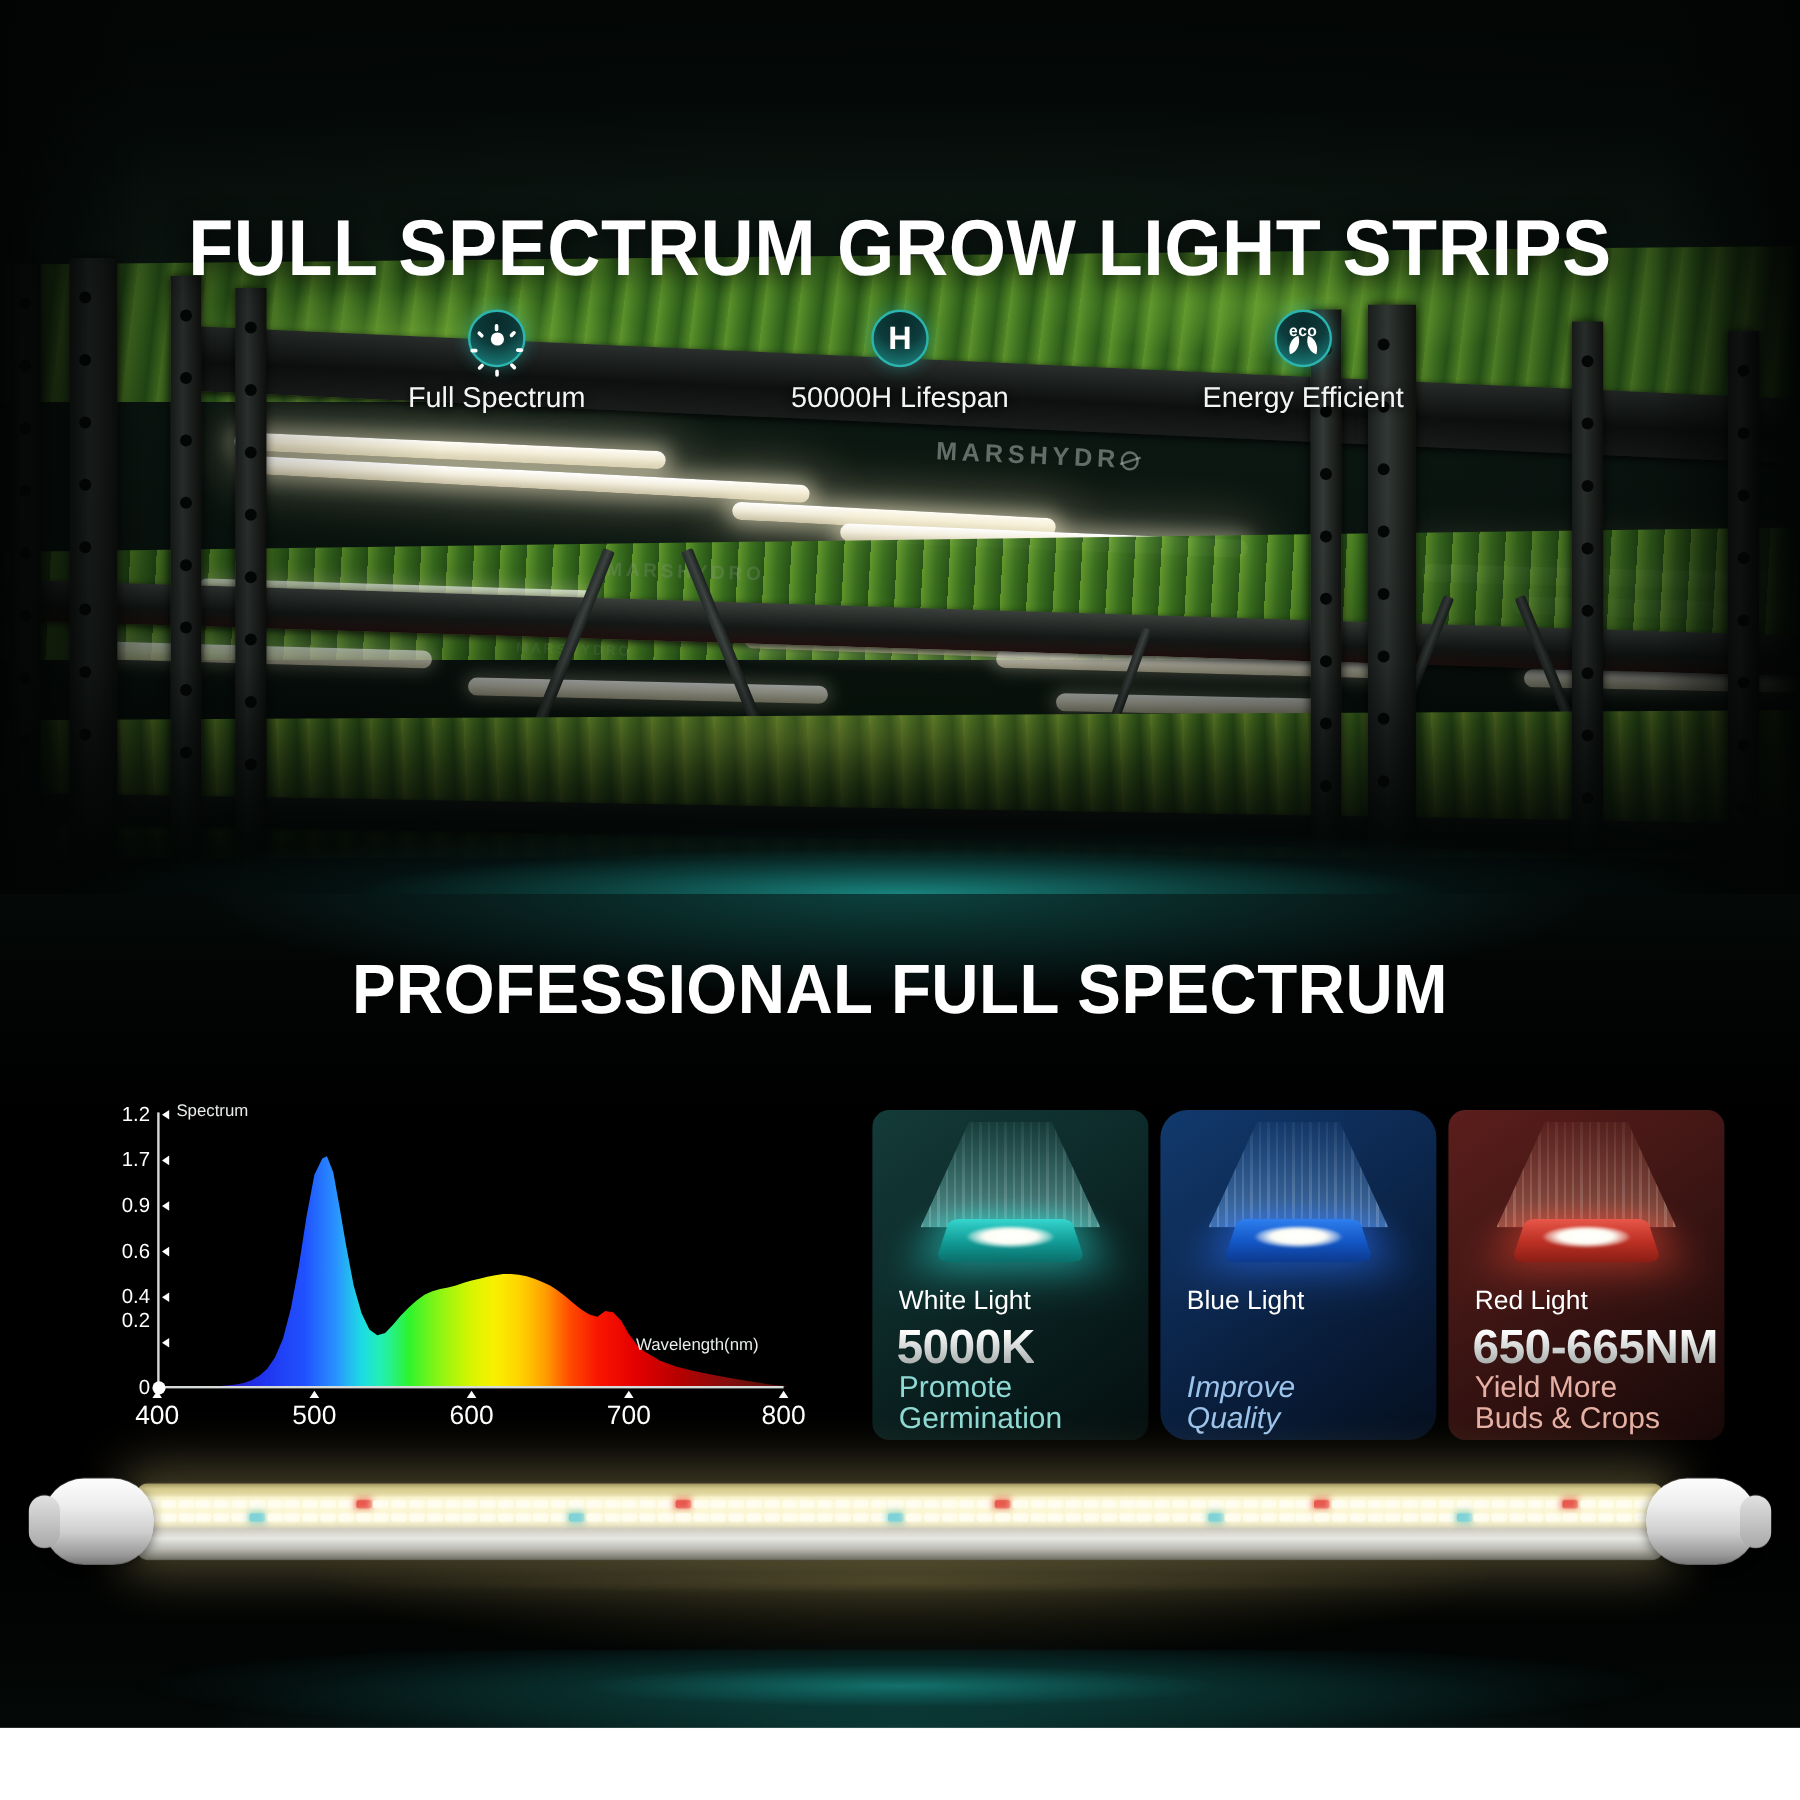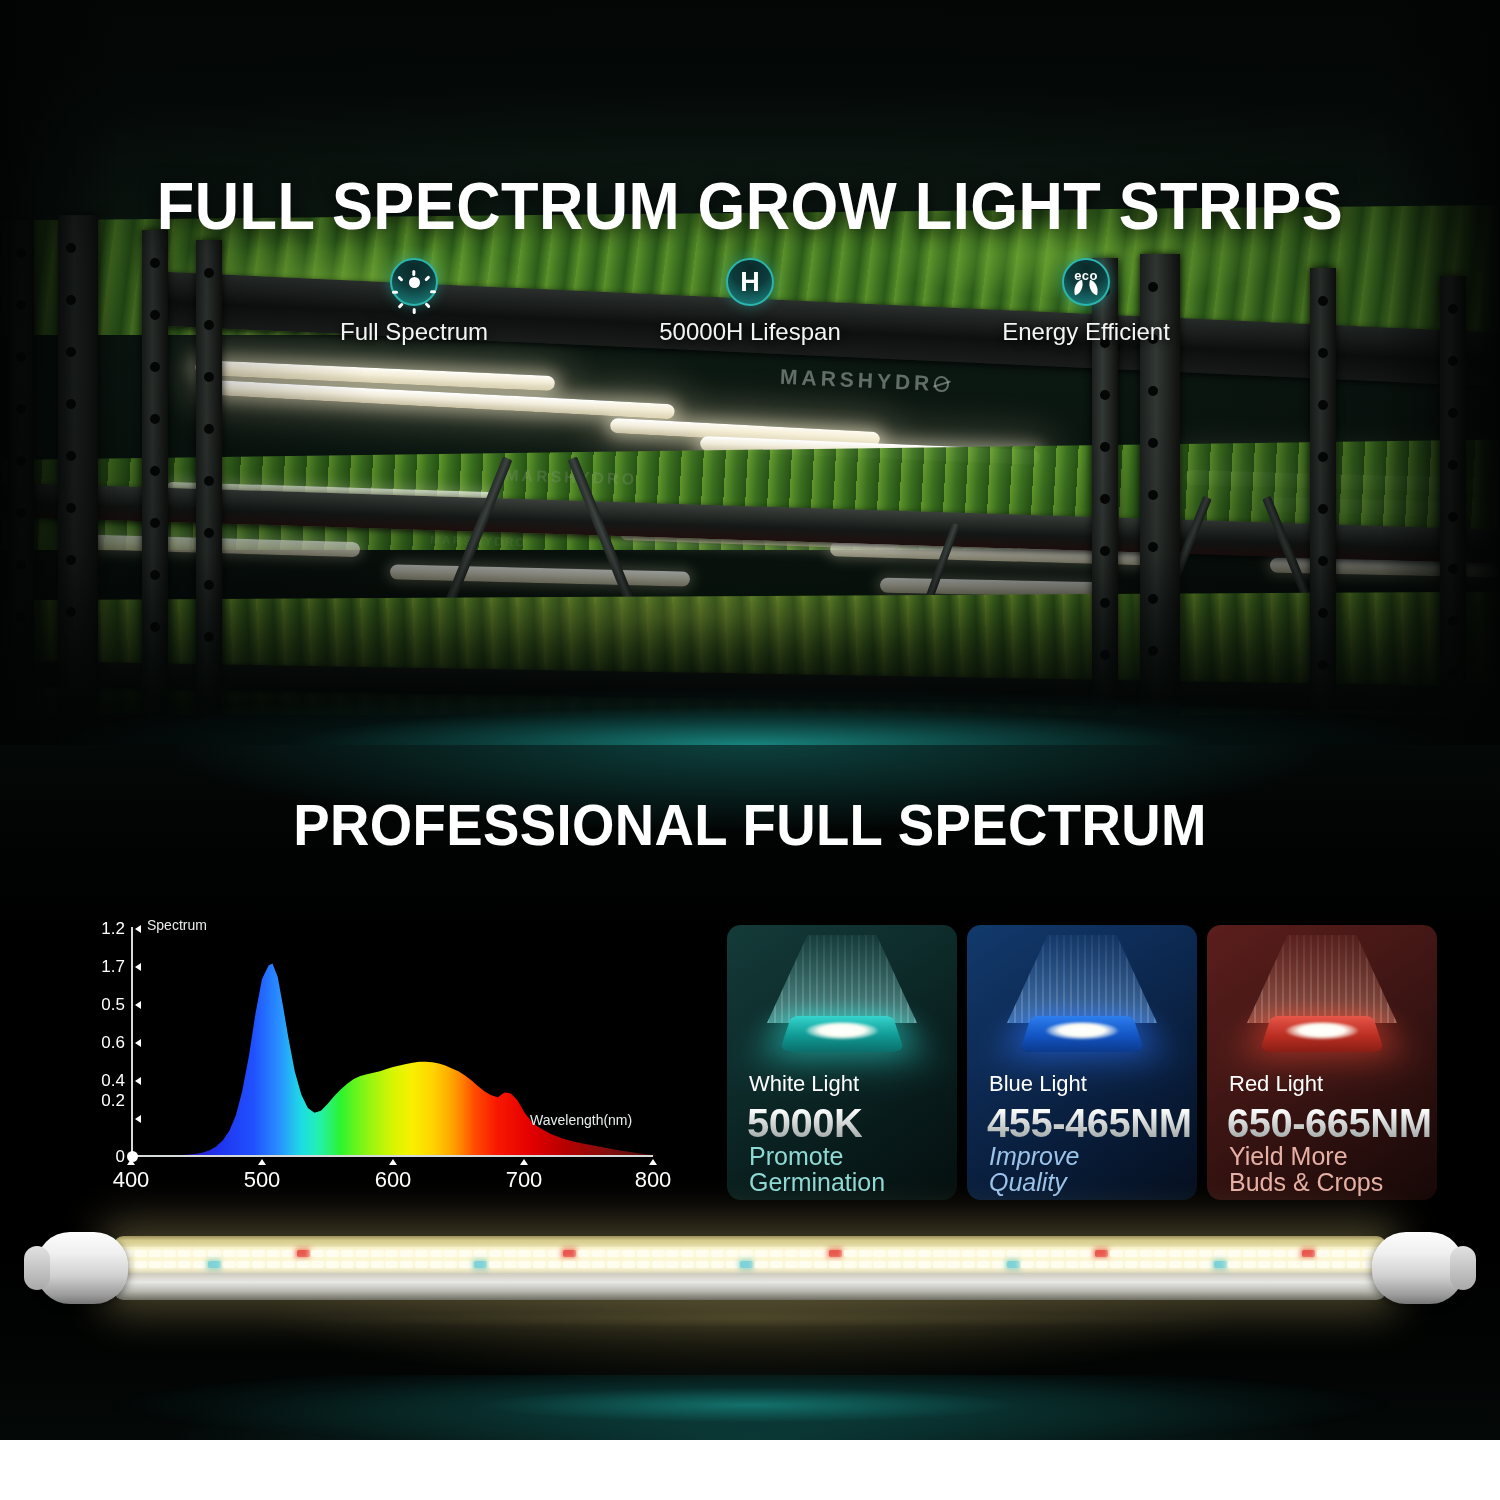--- a/index.html
+++ b/index.html
@@ -178,21 +178,21 @@
   .xtri { position:absolute; top:236px; width:0; height:0; transform:translateX(-50%);
       border-left:4px solid transparent; border-right:4px solid transparent; border-bottom:6px solid #fff; }
   .ax-name { position:absolute; color:#e8ecec; font-size:14px; white-space:nowrap; }
   .spec-curve { position:absolute; left:36px; top:2px; width:524px; height:231px; }
 
   
   .cards { position:absolute; left:727px; top:180px; width:710px; height:275px; display:flex; gap:10px; }
   .card { position:relative; width:230px; height:275px; border-radius:14px; overflow:hidden;
           padding:0 0 0 18px; }
   .card.white { background:linear-gradient(145deg,#143b39 0%, #0d2b2a 38%, #081a1a 72%, #050f0f 100%); }
-  .card.blue  { background:linear-gradient(145deg,#123a6d 0%, #0d2a53 36%, #081a35 72%, #050f1f 100%); }
+  .card.blue  { background:linear-gradient(145deg,#123a6d 0%, #0d2a53 36%, #081a35 72%, #050f1f 100%);border-radius:23px; }
   .card.red   { background:linear-gradient(145deg,#5b1e1c 0%, #431715 38%, #2a0f0e 72%, #160807 100%); }
   .chip-wrap { position:absolute; left:12px; top:6px; width:206px; height:140px; }
   .beam { position:absolute; left:50%; top:4px; width:150px; height:88px; margin-left:-75px;
       clip-path:polygon(27% 0, 73% 0, 100% 100%, 0 100%); }
   .card.white .beam { background:linear-gradient(180deg, rgba(130,230,225,.05), rgba(150,240,235,.5)); }
   .card.blue  .beam { background:linear-gradient(180deg, rgba(90,160,255,.05), rgba(120,185,255,.5)); }
   .card.red   .beam { background:linear-gradient(180deg, rgba(255,140,120,.05), rgba(255,170,140,.4)); }
   .beam::after{ content:""; position:absolute; inset:0;
       background:repeating-linear-gradient(90deg, rgba(255,255,255,.20) 0 2px, rgba(255,255,255,0) 2px 7px);
       mask-image:linear-gradient(180deg,rgba(0,0,0,.25),#000); }
@@ -394,21 +394,21 @@
           <rect x="0" y="0" width="524" height="231" fill="url(#specgrad)" opacity="0.35" style="mix-blend-mode:screen"></rect>
         </g>
       </svg>
 
       <div class="yax"></div>
       <div class="xax"></div>
       <div class="origin-dot"></div>
 
       <div class="ytick" style="top:-4px">1.2</div>
       <div class="ytick" style="top:34px">1.7</div>
-      <div class="ytick" style="top:72px">0.5</div>
+      <div class="ytick" style="top:72px">0.9</div>
       <div class="ytick" style="top:110px">0.6</div>
       <div class="ytick" style="top:148px">0.4</div>
       <div class="ytick" style="top:168px">0.2</div>
       <div class="ytick" style="top:224px">0</div>
 
       <div class="ytri" style="top:2px"></div>
       <div class="ytri" style="top:40px"></div>
       <div class="ytri" style="top:78px"></div>
       <div class="ytri" style="top:116px"></div>
       <div class="ytri" style="top:154px"></div>
@@ -442,21 +442,20 @@
         <div class="card-t3" style="white-space:pre-line">Promote
 Germination</div>
       </div>
 
       <div class="card blue">
         <div class="chip-wrap">
           <div class="beam"></div>
           <div class="chip"></div>
         </div>
         <div class="card-t1">Blue Light</div>
-        <div class="card-t2">455-465NM</div>
         <div class="card-t3" style="white-space:pre-line">Improve
 Quality</div>
       </div>
 
       <div class="card red">
         <div class="chip-wrap">
           <div class="beam"></div>
           <div class="chip"></div>
         </div>
         <div class="card-t1">Red Light</div>

